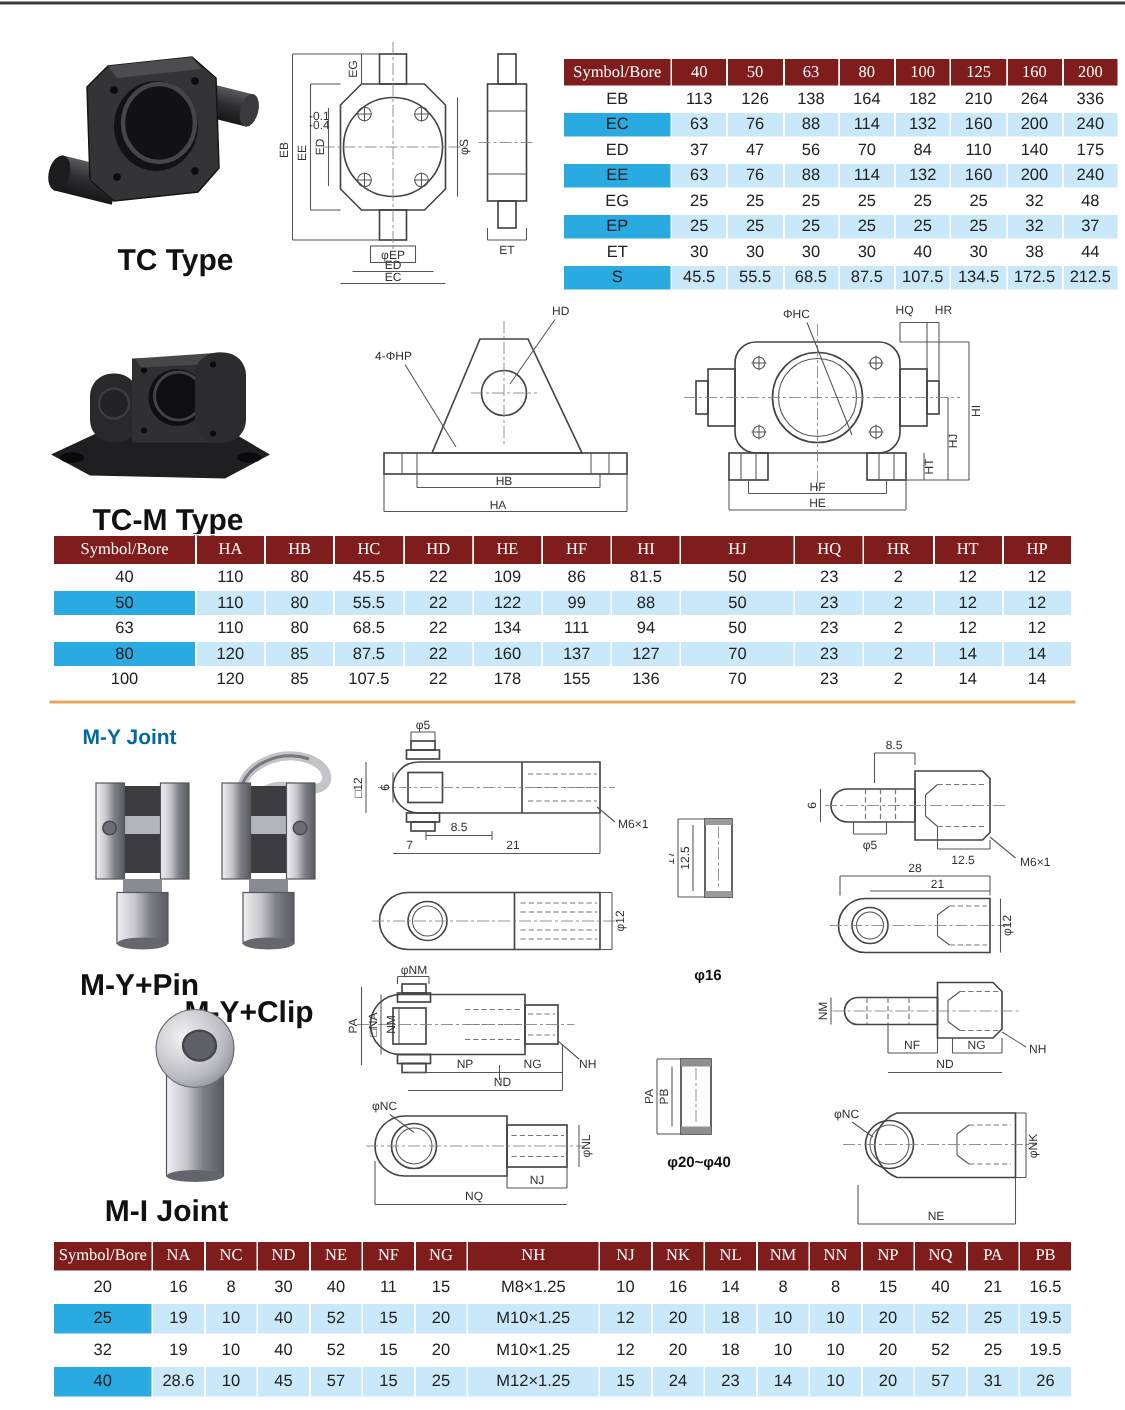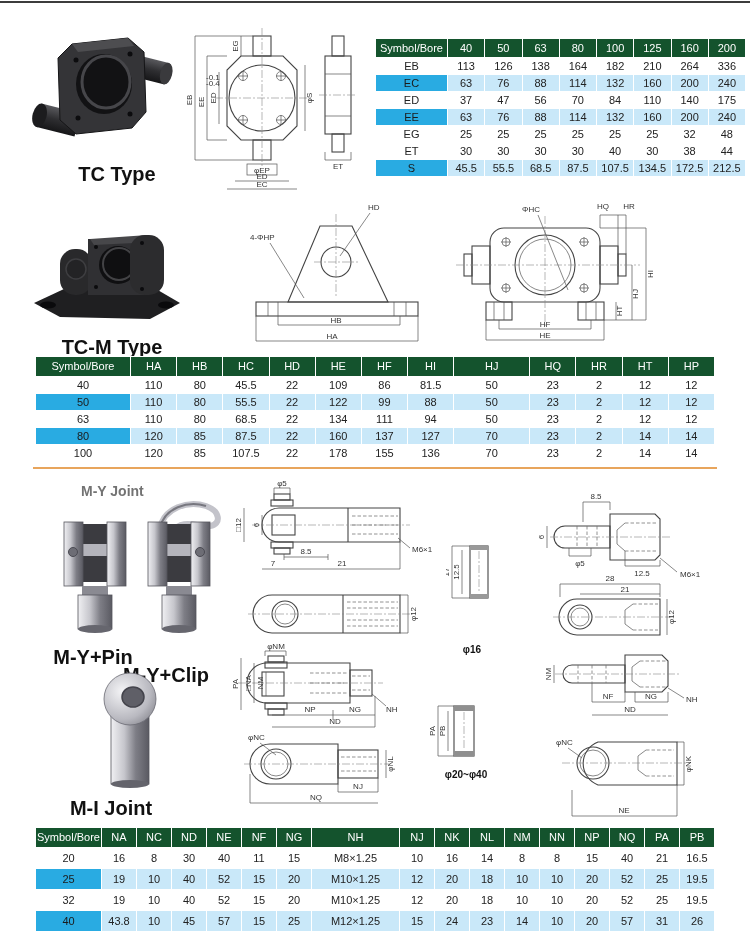--- a/index.html
+++ b/index.html
@@ -5,33 +5,33 @@
   html,body {margin:0;padding:0;background:#fff;}
   .page {position:relative;width:750px;height:940px;background:#fff;overflow:hidden;
          font-family:"Liberation Sans",sans-serif;color:#222;}
   .abs {position:absolute;}
   .topline {position:absolute;top:1px;left:0;width:750px;height:2px;background:#3c3c3c;}
   .orange-divider {position:absolute;left:33px;top:467px;width:684px;height:2px;background:#E8A55C;}
 
   table {border-collapse:collapse;table-layout:fixed;}
   th,td {border:1px solid #fff;text-align:center;vertical-align:middle;padding:0;
          line-height:1;font-size:11px;color:#222;overflow:hidden;white-space:nowrap;}
-  thead th {background:#14532d;color:#fff;font-weight:400;}
+  thead th {background:#7f1d1d;color:#fff;font-weight:400;font-family:Liberation Serif, serif;}
   tr.hl td {background:#C9E8F9;}
   tr.hl td.lbl {background:#29ABE2;color:#1b1b1b;}
   .tc-tbl {position:absolute;left:375px;top:38px;width:371px;}
   .tc-tbl th {height:18px;} .tc-tbl td {height:16px;}
   .tcm-tbl {position:absolute;left:35px;top:356px;width:680px;}
   .tcm-tbl th {height:19px;} .tcm-tbl td {height:16px;}
   .jt-tbl {position:absolute;left:35px;top:827px;width:680px;}
   .jt-tbl th {height:19px;} .jt-tbl td {height:20px;}
 
   .cap {position:absolute;font-weight:bold;color:#111;text-align:center;font-size:20px;}
   .cap.small {font-size:20px;}
-  .heading {position:absolute;font-weight:bold;font-size:14px;color:#737373;margin-left:26px;}
+  .heading {position:absolute;font-weight:bold;font-size:14px;color:#0369a1;}
 
   svg text {font-family:"Liberation Sans",sans-serif;font-size:8px;fill:#333;}
   svg text.big {font-size:10px;font-weight:bold;fill:#111;}
   .ol {stroke:#444;stroke-width:1.1;fill:none;}
   .dl {stroke:#555;stroke-width:0.7;fill:none;}
   .cl {stroke:#888;stroke-width:0.6;stroke-dasharray:8 2 2 2;fill:none;}
   .thd {stroke:#777;stroke-width:0.8;stroke-dasharray:3.5 2;fill:none;}
 </style>
 </head>
 <body>
@@ -207,20 +207,31 @@
           <td>25</td>
           <td>25</td>
           <td>25</td>
           <td>25</td>
           <td>25</td>
           <td>25</td>
           <td>32</td>
           <td>48</td>
         </tr>
 
+        <tr class="hl">
+          <td class="lbl">EP</td>
+          <td>25</td>
+          <td>25</td>
+          <td>25</td>
+          <td>25</td>
+          <td>25</td>
+          <td>25</td>
+          <td>32</td>
+          <td>37</td>
+        </tr>
 
         <tr class="">
           <td class="lbl">ET</td>
           <td>30</td>
           <td>30</td>
           <td>30</td>
           <td>30</td>
           <td>40</td>
           <td>30</td>
           <td>38</td>
@@ -835,21 +846,21 @@
           <td>10</td>
           <td>10</td>
           <td>20</td>
           <td>52</td>
           <td>25</td>
           <td>19.5</td>
         </tr>
 
         <tr class="hl">
           <td class="lbl">40</td>
-          <td>43.8</td>
+          <td>28.6</td>
           <td>10</td>
           <td>45</td>
           <td>57</td>
           <td>15</td>
           <td>25</td>
           <td>M12×1.25</td>
           <td>15</td>
           <td>24</td>
           <td>23</td>
           <td>14</td>

